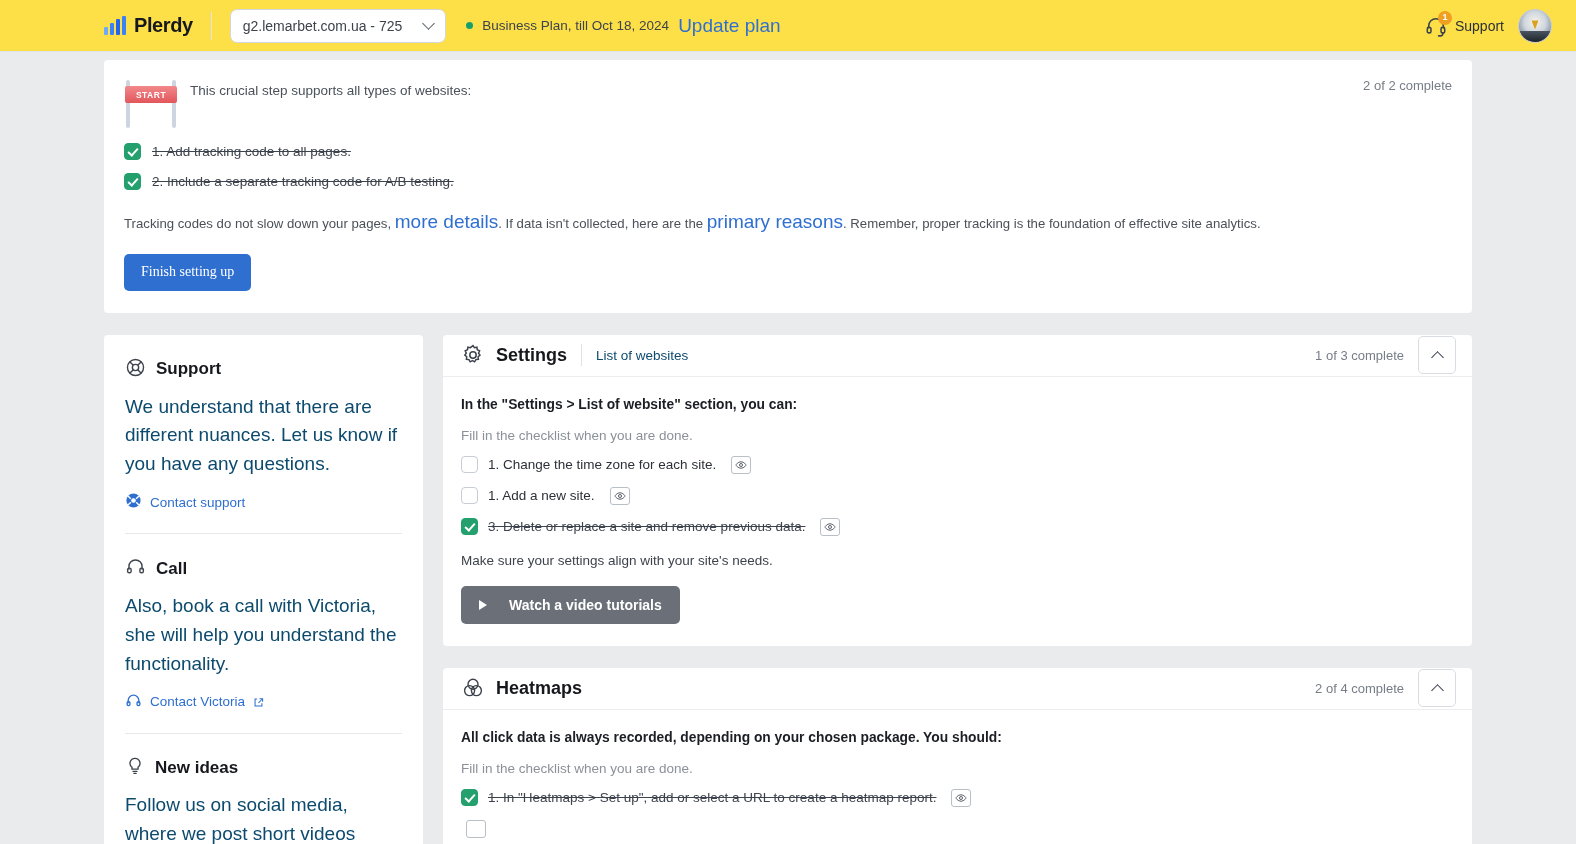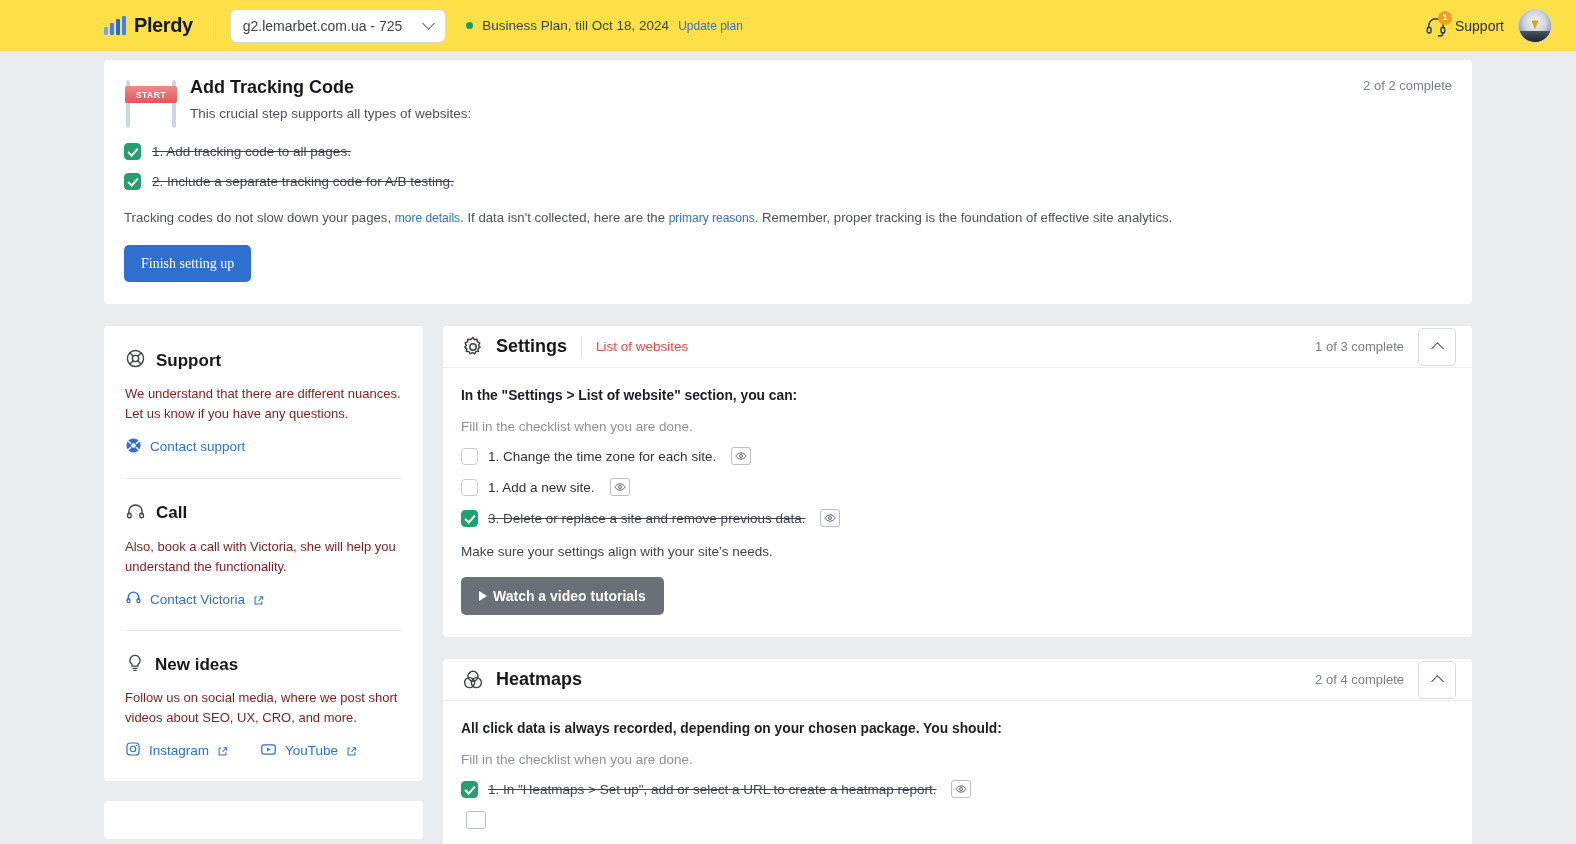--- a/index.html
+++ b/index.html
@@ -36,21 +36,21 @@
     border:1px solid #d3d7dc; border-radius:7px;
     height:34px; padding:0 12px;
     font-size:14px; color:#3d434c; background:#fff;
     cursor:pointer;
   }
   .chev-sm { width:9px; height:9px; border-right:1.6px solid #5a6069; border-bottom:1.6px solid #5a6069;
              transform: rotate(45deg); margin-top:-4px; }
 
   .plan-wrap { display:flex; align-items:center; gap:9px; margin-left:20px; font-size:13.5px; color:#3d434c; }
   .dot { width:7px; height:7px; border-radius:50%; background:#15a06b; display:inline-block; }
-  .link-blue { color:#2f6fd0; font-size:12px; cursor:pointer; }
+  .link-blue { color:#2f6fd0; font-size:19px; cursor:pointer; }
 
   .topbar-right { margin-left:auto; display:flex; align-items:center; gap:14px; }
   .support-btn { display:flex; align-items:center; gap:8px; cursor:pointer; font-size:14px; color:#2c3038; position:relative;}
   .headset-ic { position:relative; width:22px; height:22px; }
   .badge {
     position:absolute; top:-4px; right:-5px;
     background:#f0a020; color:#fff; font-size:9px; line-height:13px;
     width:14px; height:14px; border-radius:50%; text-align:center; font-weight:bold;
   }
   .avatar {
@@ -109,58 +109,58 @@
 
   
   .cols { display:flex; gap:20px; margin-top:22px; align-items:flex-start; }
   .left-col { width:319px; flex:0 0 319px; }
   .right-col { flex:1; }
 
   .side-card { background:#fff; border-radius:4px; padding: 22px 21px 20px 21px; }
   .side-sec + .side-sec { border-top:1px solid #e6e8eb; margin-top:20px; padding-top:22px; }
   .side-head { display:flex; align-items:center; gap:10px; }
   .side-title { font-size:17px; font-weight:bold; color:#16181d; }
-  .side-text { font-size:13px; color:#7f1d1d; line-height:1.52; margin-top:11px; }
+  .side-text { font-size:19px; color:#0c4a6e; line-height:1.52; margin-top:11px; }
   .side-link { display:inline-flex; align-items:center; gap:8px; margin-top:13px; color:#2f6fd0; font-size:13.5px; cursor:pointer; }
   .side-links-row { display:flex; gap:32px; }
   .ext { width:11px; height:11px; position:relative; display:inline-block; }
 
   .next-card { background:#fff; border-radius:4px; margin-top:20px; padding:20px 21px 18px 21px; }
 
   
   .panel { background:#fff; border-radius:4px; overflow:hidden; }
   .panel + .panel { margin-top:22px; }
   .panel-head {
     height:42px; display:flex; align-items:center; padding:0 16px 0 18px;
     border-bottom:1px solid #ededef;
   }
   .panel-icon { width:24px; height:24px; margin-right:11px; flex:0 0 24px;}
   .panel-title { font-size:18px; font-weight:bold; color:#16181d; }
   .panel-div { width:1px; height:22px; background:#dfe2e6; margin:0 14px; }
-  .panel-sub { font-size:13.5px; color:#ef4444; }
+  .panel-sub { font-size:13.5px; color:#0c4a6e; }
   .panel-right { margin-left:auto; display:flex; align-items:center; gap:14px; }
   .panel-count { font-size:13px; color:#767d87; }
   .collapse-btn {
     width:38px; height:38px; border:1px solid #d8dce1; border-radius:5px; background:#fff;
     display:flex; align-items:center; justify-content:center; cursor:pointer;
   }
   .chev-up { width:9px; height:9px; border-left:1.8px solid #3d434c; border-top:1.8px solid #3d434c;
              transform: rotate(45deg); margin-top:4px; }
 
   .panel-body { padding: 20px 18px 22px 18px; }
   .body-title { font-size:13.8px; font-weight:bold; color:#1b1e24; }
   .body-hint { font-size:13.5px; color:#8b9199; margin-top:16px; }
   .item-row { display:flex; align-items:center; gap:10px; margin-top:13px; font-size:13.5px; }
   .eye-btn {
     width:20px; height:18px; border:1px solid #b9bfc6; border-radius:3px; background:#fff;
     display:inline-flex; align-items:center; justify-content:center; cursor:pointer; margin-left:5px;
   }
   .body-foot { font-size:13.5px; color:#3d434c; margin-top:17px; }
   .btn-grey {
-    margin-top:18px; display:inline-flex; align-items:center; gap:6px;
+    margin-top:18px; display:inline-flex; align-items:center; gap:22px;
     background:#6a6f78; color:#fff; border:none; border-radius:5px;
     height:38px; padding:0 18px; font-size:14px; font-weight:bold; cursor:pointer;
     font-family:"Liberation Sans", sans-serif;
   }
   .tri { width:0;height:0;border-left:8px solid #fff;border-top:5px solid transparent;border-bottom:5px solid transparent;}
 </style>
 </head>
 <body>
 
 <div class="topbar">
@@ -204,21 +204,20 @@
 
   <div class="card tracking">
     <div class="complete-note">2 of 2 complete</div>
     <div class="tracking-head">
       <div class="startflag">
         <span class="pole l"></span>
           <span class="pole r"></span>
         <span class="banner">START</span>
       </div>
       <div>
-        <div class="tracking-title">Add Tracking Code</div>
         <div class="tracking-sub">This crucial step supports all types of websites:</div>
       </div>
     </div>
 
     <div class="chk-row">
       <span class="chk done"></span>
       <span class="struck">1. Add tracking code to all pages.</span>
     </div>
     <div class="chk-row">
       <span class="chk done"></span>

